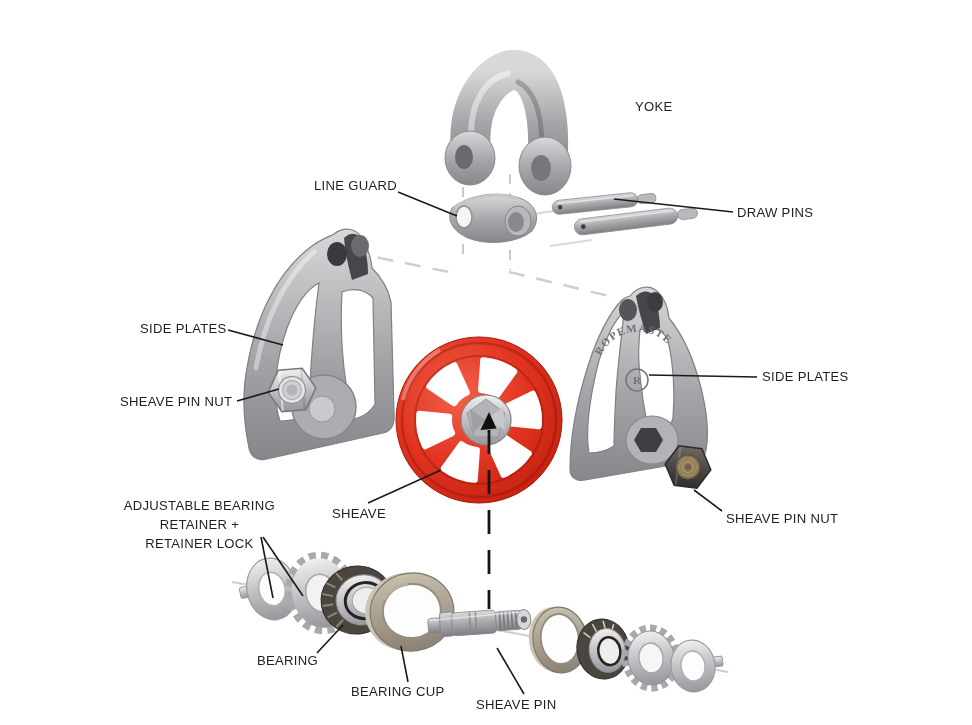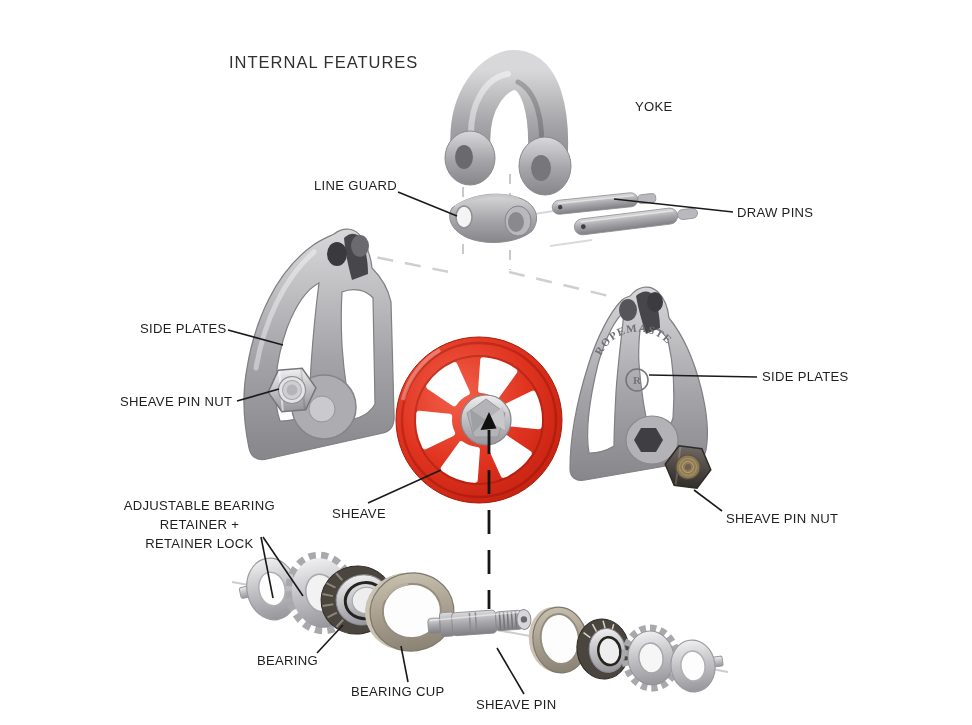--- a/index.html
+++ b/index.html
@@ -266,21 +266,20 @@
     <line x1="694" y1="490" x2="722" y2="511"></line>
     <line x1="368" y1="503" x2="441" y2="470"></line>
     <line x1="261" y1="537" x2="273" y2="598"></line>
     <line x1="263" y1="537" x2="303" y2="596"></line>
     <line x1="317" y1="653" x2="343" y2="625"></line>
     <line x1="401" y1="646" x2="408" y2="682"></line>
     <line x1="497" y1="648" x2="524" y2="694"></line>
   </g>
 </svg>
 
-  <div class="title" style="left:229px;top:53px">INTERNAL FEATURES</div>
   <div class="lbl" style="left:635px;top:99px">YOKE</div>
   <div class="lbl" style="left:314px;top:178px">LINE GUARD</div>
   <div class="lbl" style="left:737px;top:205px">DRAW PINS</div>
   <div class="lbl" style="left:140px;top:321px">SIDE PLATES</div>
   <div class="lbl" style="left:120px;top:394px">SHEAVE PIN NUT</div>
   <div class="lbl" style="left:762px;top:369px">SIDE PLATES</div>
   <div class="lbl" style="left:726px;top:511px">SHEAVE PIN NUT</div>
   <div class="lbl" style="left:332px;top:506px">SHEAVE</div>
   <div class="lbl multiline" style="left:114px;top:496px">
     <span>ADJUSTABLE BEARING</span><br>

